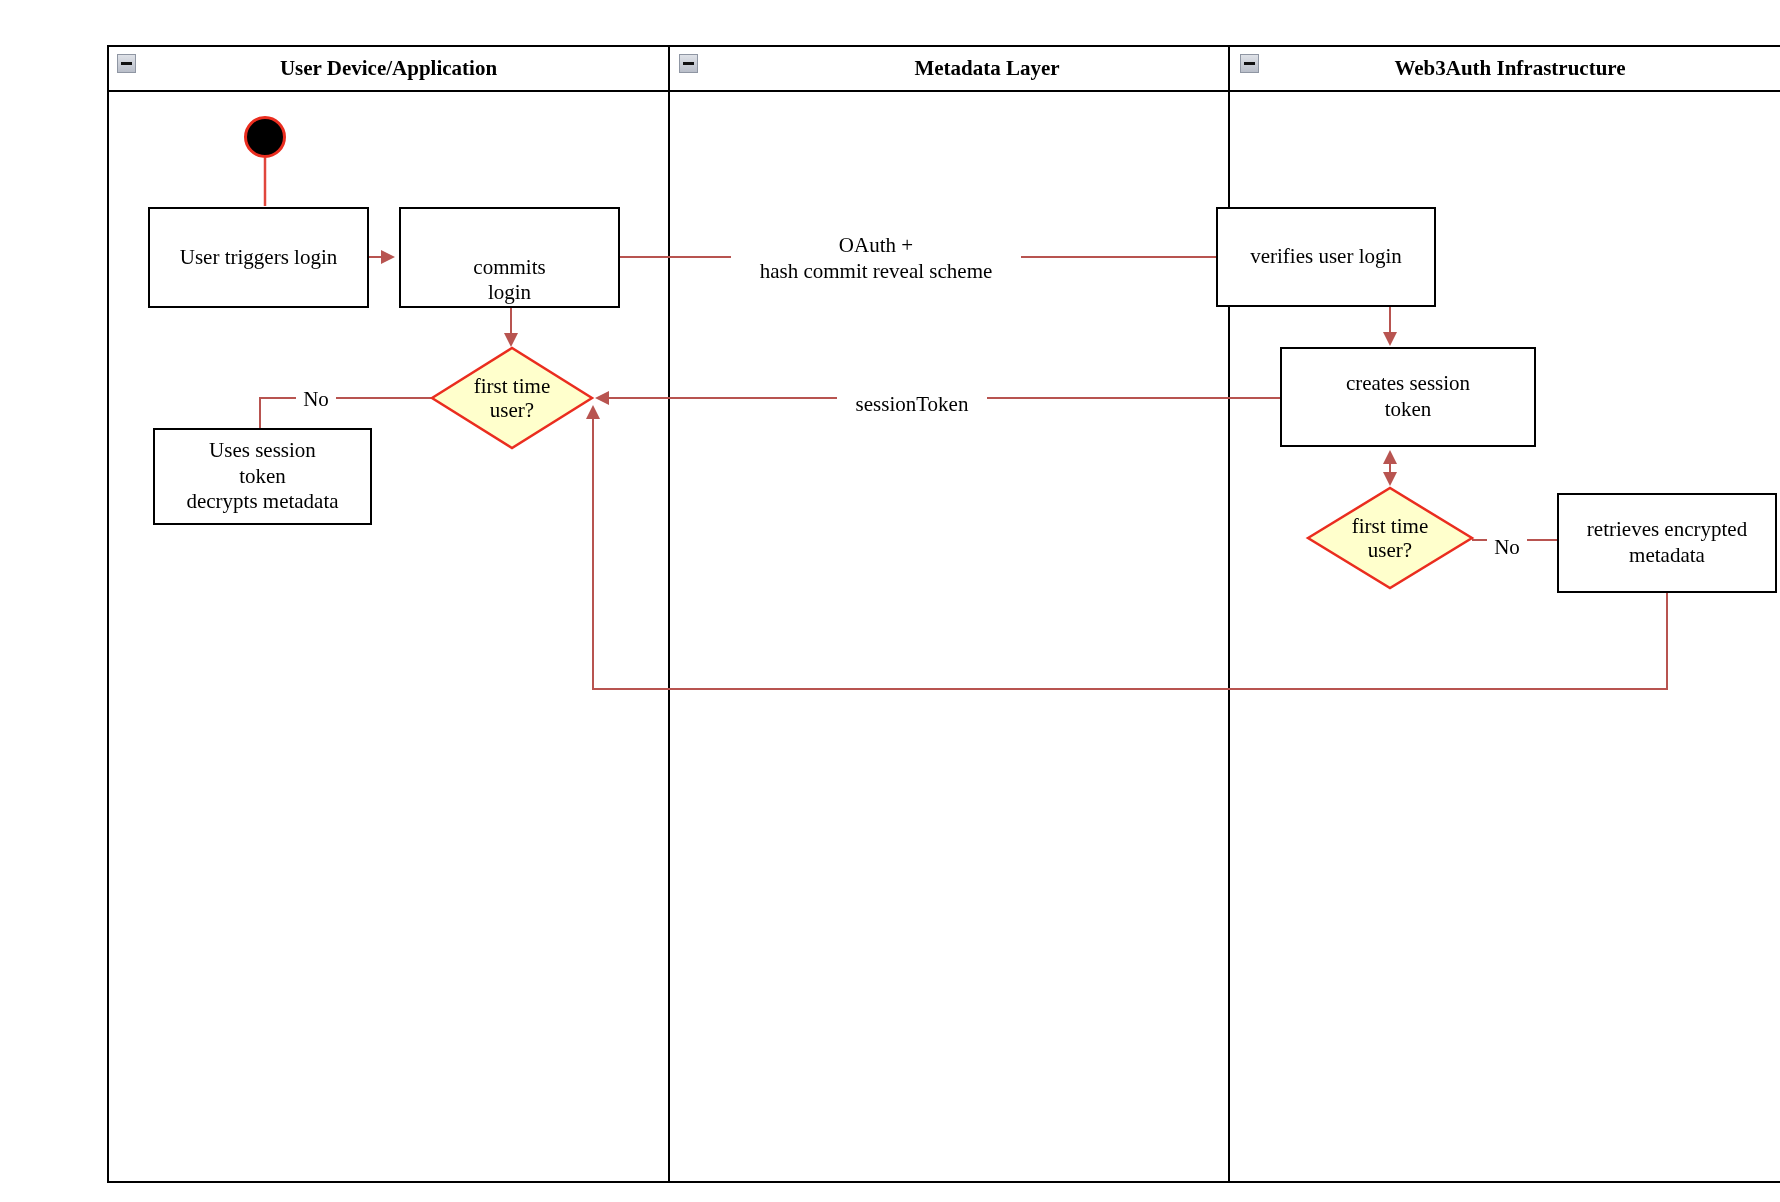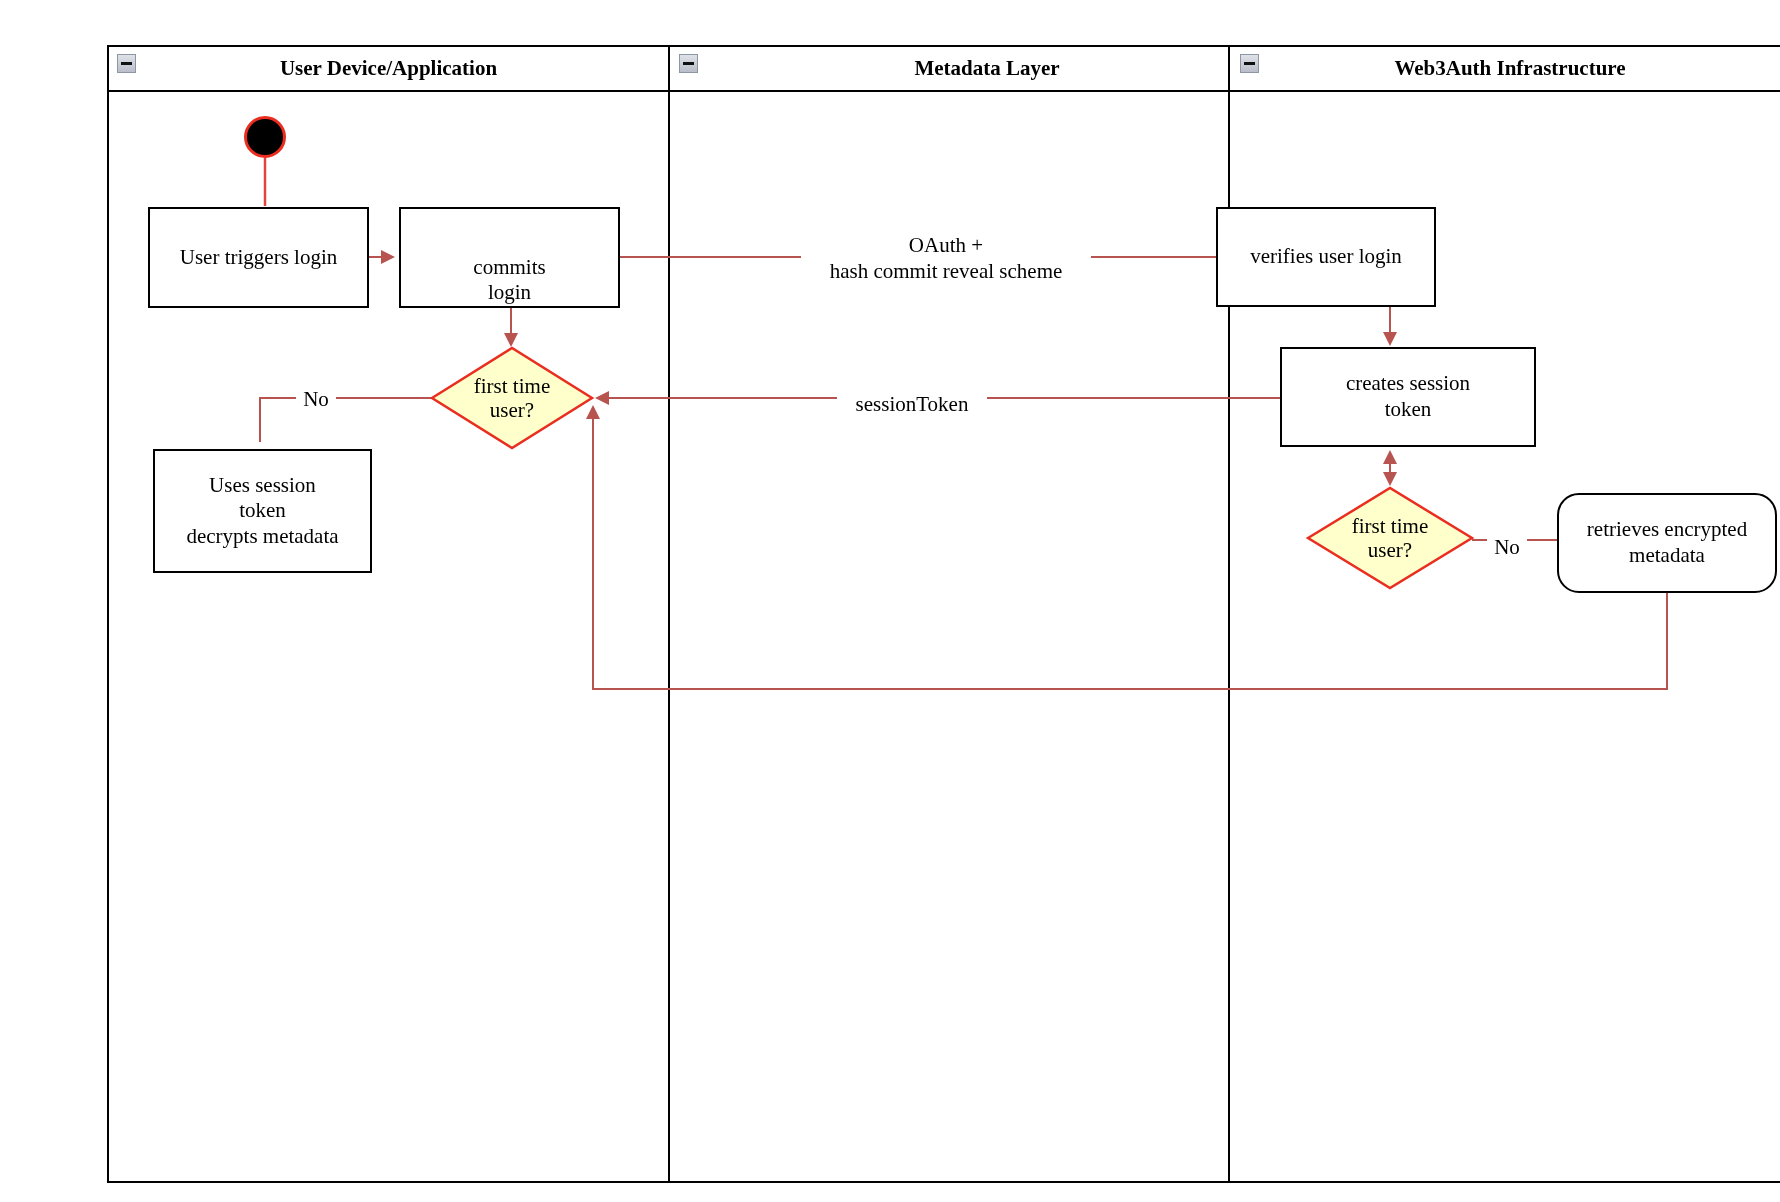--- a/index.html
+++ b/index.html
@@ -102,41 +102,41 @@
 
   <div class="start-circle"></div>
 
   <div class="node" style="left:103px;top:207px;width:221px;height:101px;">
     <span>User triggers login</span>
   </div>
   <div class="node" style="left:354px;top:207px;width:221px;height:101px;align-items:flex-end;">
     <span>commits
 login</span>
   </div>
-  <div class="node" style="left:108px;top:449px;width:219px;height:124px;">
+  <div class="node" style="left:108px;top:428px;width:219px;height:97px;">
     <span>Uses session
 token
 decrypts metadata</span>
   </div>
   <div class="node" style="left:1171px;top:207px;width:220px;height:100px;">
     <span>verifies user login</span>
   </div>
   <div class="node" style="left:1235px;top:347px;width:256px;height:100px;">
     <span>creates session
 token</span>
   </div>
-  <div class="node" style="left:1512px;top:493px;width:220px;height:100px;border-radius:22px;">
+  <div class="node" style="left:1512px;top:493px;width:220px;height:100px;">
     <span>retrieves encrypted
 metadata</span>
   </div>
 
   <div class="diamond-label" style="left:387px;top:348px;width:160px;height:100px;">first time
 user?</div>
   <div class="diamond-label" style="left:1263px;top:488px;width:164px;height:100px;">first time
 user?</div>
 
-  <div class="edge-label" style="left:756px;top:230px;width:290px;height:56px;">OAuth +
+  <div class="edge-label" style="left:686px;top:230px;width:290px;height:56px;">OAuth +
 hash commit reveal scheme</div>
   <div class="edge-label" style="left:792px;top:389px;width:150px;height:30px;">sessionToken</div>
   <div class="edge-label" style="left:251px;top:386px;width:40px;height:26px;">No</div>
   <div class="edge-label" style="left:1442px;top:533px;width:40px;height:28px;">No</div>
 
 </div>
 
 </body></html>

